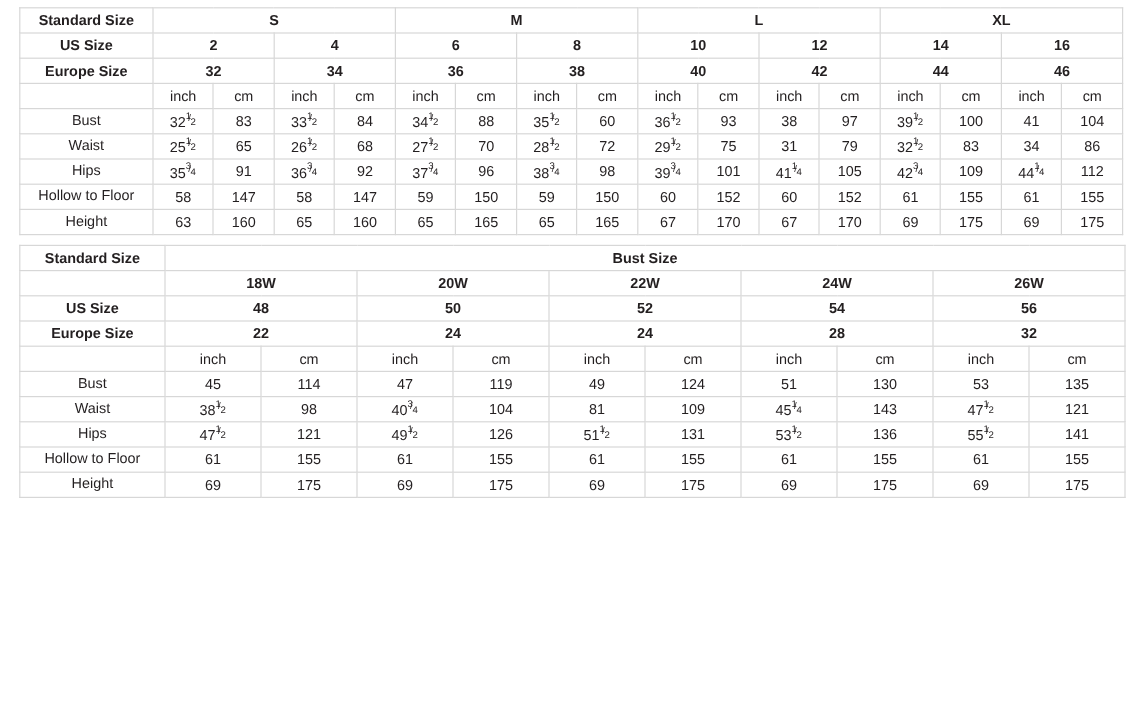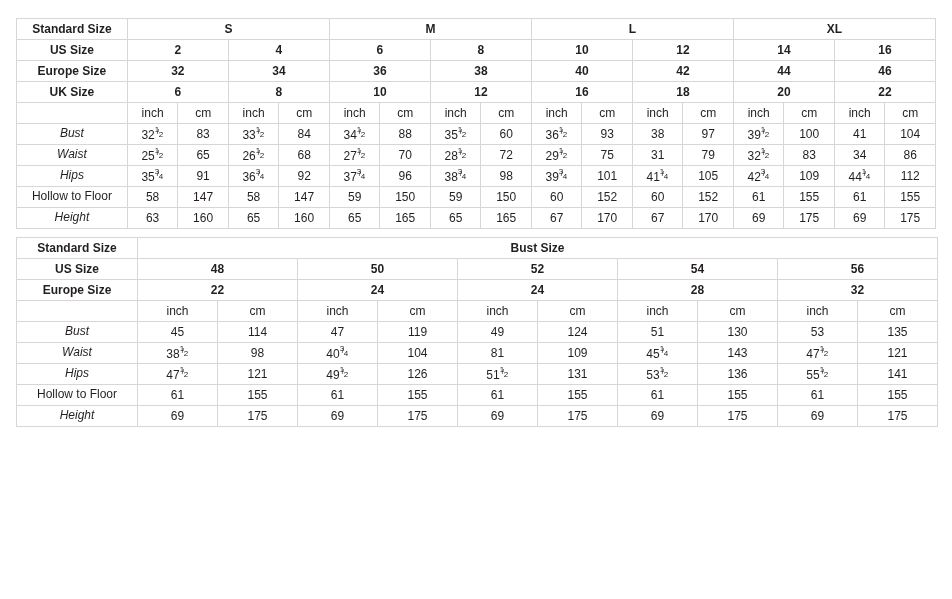--- a/index.html
+++ b/index.html
@@ -11,21 +11,21 @@
     font-family: "Liberation Sans", sans-serif;
     font-size: 12px;
     color: #231f20;
   }
   #page {
     position: relative;
     width: 952px;
     height: 599px;
     box-sizing: border-box;
     background: #ffffff;
-    padding: 18px 8px 8px 16px;
+    padding: 6px 8px 8px 16px;
   }
   table.size-chart {
     border-collapse: collapse;
     table-layout: fixed;
     width: 920px;
   }
   table.size-chart td {
     border: 1px solid #d7d7d7;
     height: 20px;
     padding: 0 4px;
@@ -51,21 +51,20 @@
   }
   td.unit {
     background: #ffffff;
     color: #231f20;
   }
   td.tall {
     height: 38px;
   }
   td.tall2 {
     height: 36px;
-    font-style: italic;
   }
   .frac {
     display: inline-block;
     position: relative;
     font-size: 8px;
     line-height: 1;
     vertical-align: baseline;
     text-align: left;
     width: 9px;
     height: 12px;
@@ -143,31 +142,20 @@
         <td class="hdr" colspan="2">32</td>
         <td class="hdr" colspan="2">34</td>
         <td class="hdr" colspan="2">36</td>
         <td class="hdr" colspan="2">38</td>
         <td class="hdr" colspan="2">40</td>
         <td class="hdr" colspan="2">42</td>
         <td class="hdr" colspan="2">44</td>
         <td class="hdr" colspan="2">46</td>
       </tr>
 
-      <tr>
-        <td class="hdr">UK Size</td>
-        <td class="hdr" colspan="2">6</td>
-        <td class="hdr" colspan="2">8</td>
-        <td class="hdr" colspan="2">10</td>
-        <td class="hdr" colspan="2">12</td>
-        <td class="hdr" colspan="2">16</td>
-        <td class="hdr" colspan="2">18</td>
-        <td class="hdr" colspan="2">20</td>
-        <td class="hdr" colspan="2">22</td>
-      </tr>
 
       <tr>
         <td class="unit"></td>
         <td class="unit">inch</td>
         <td class="unit">cm</td>
         <td class="unit">inch</td>
         <td class="unit">cm</td>
         <td class="unit">inch</td>
         <td class="unit">cm</td>
         <td class="unit">inch</td>
@@ -299,20 +287,28 @@
         <col style="width:80px">
       <col style="width:80px">
         <col style="width:80px">
     </colgroup>
     <tbody>
       <tr>
         <td class="hdr">Standard Size</td>
         <td class="hdr" colspan="10">Bust Size</td>
       </tr>
 
+      <tr>
+        <td class="hdr"></td>
+        <td class="hdr" colspan="2">18W</td>
+        <td class="hdr" colspan="2">20W</td>
+        <td class="hdr" colspan="2">22W</td>
+        <td class="hdr" colspan="2">24W</td>
+        <td class="hdr" colspan="2">26W</td>
+      </tr>
 
       <tr>
         <td class="hdr">US Size</td>
         <td class="hdr" colspan="2">48</td>
         <td class="hdr" colspan="2">50</td>
         <td class="hdr" colspan="2">52</td>
         <td class="hdr" colspan="2">54</td>
         <td class="hdr" colspan="2">56</td>
       </tr>
 

